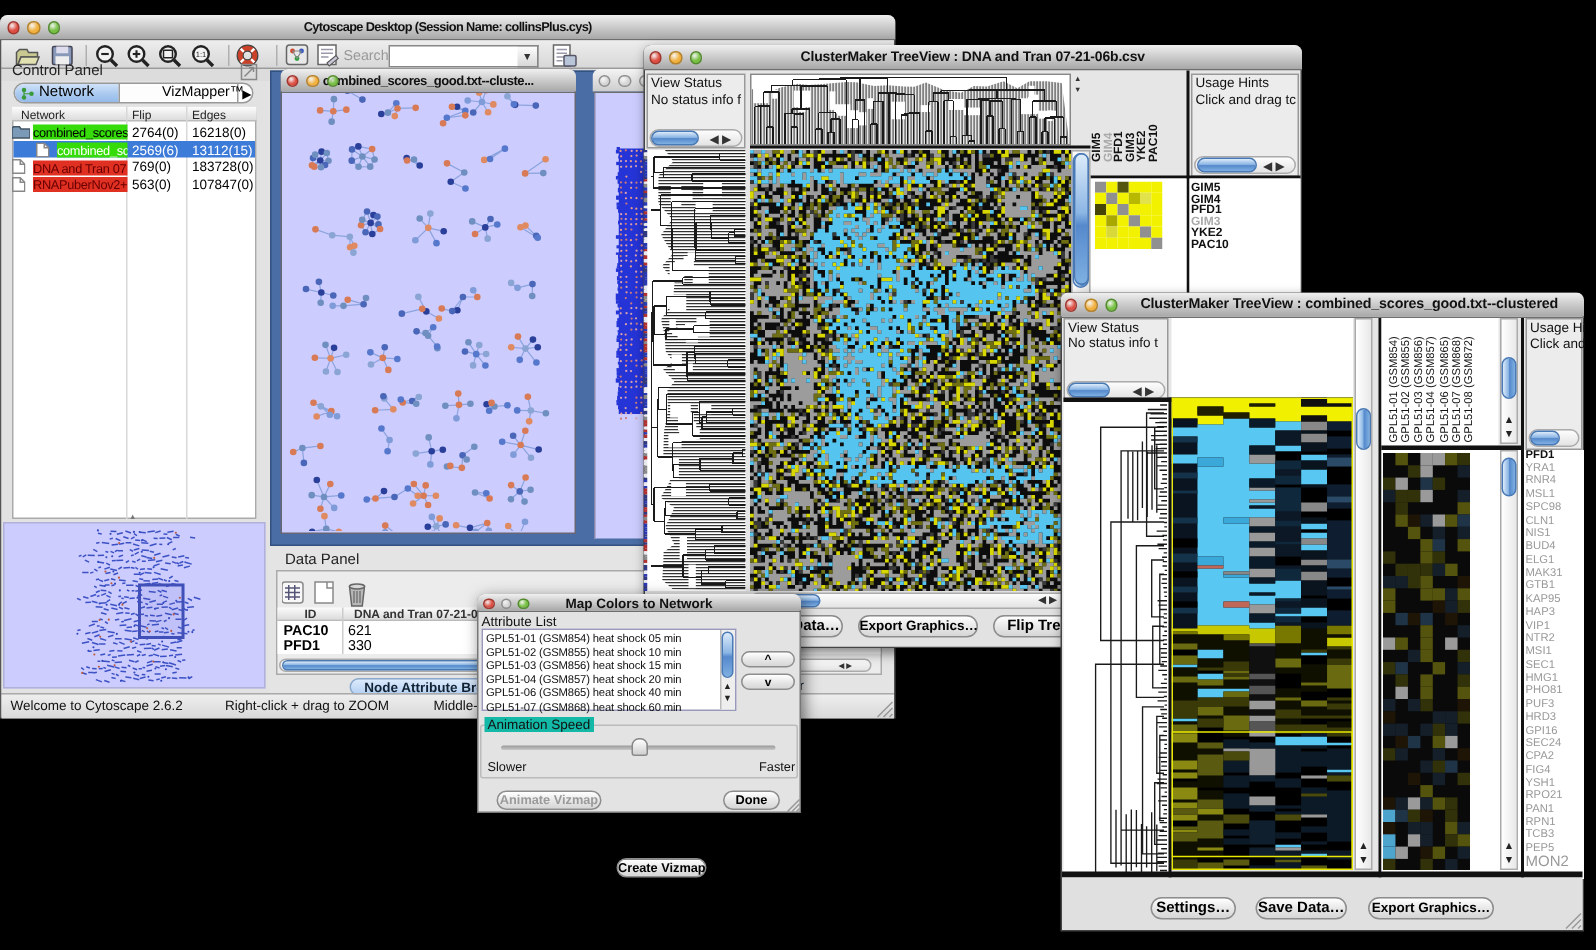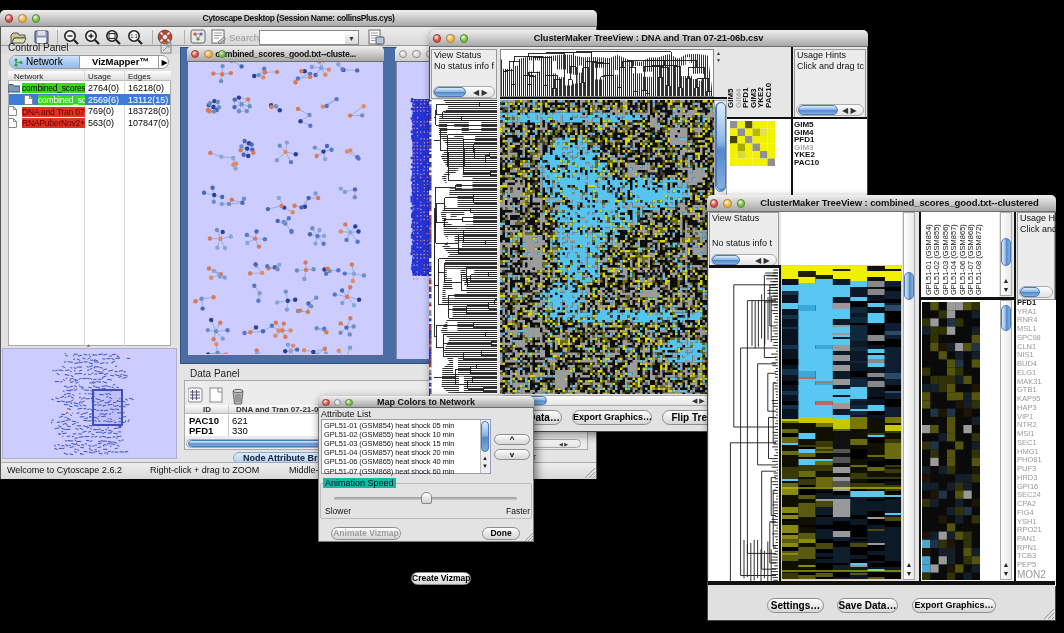--- a/index.html
+++ b/index.html
@@ -81,25 +81,25 @@
       <div style="position:absolute;left:0;top:0;width:70px;height:14px;background:linear-gradient(#cfe2f8,#a8c8ef 50%,#8fb6e8);border-right:1px solid #9a9a9a;"></div>
       <div style="position:absolute;left:148px;top:0;width:12px;height:14px;border-left:1px solid #9a9a9a;font-size:8px;line-height:13px;text-align:center;">▶</div>
     </div>
 <svg style="position:absolute;left:14px;top:58px;" width="9" height="9" viewBox="0 0 9 9">
       <circle cx="2" cy="2" r="1.5" fill="#3a9a3a"></circle>
       <circle cx="2" cy="7" r="1.5" fill="#3a9a3a"></circle>
       <circle cx="7" cy="4.5" r="1.5" fill="#3a9a3a"></circle>
       <path d="M2 2v5M2 4.5h5" stroke="#3a9a3a" stroke-width=".8" fill="none"></path>
     </svg>
 <div style="position:absolute;left:26px;top:57px;font-size:10px;color:#000;white-space:nowrap;line-height:1;">Network</div>
-<div style="position:absolute;left:92px;top:57px;font-size:9.5px;color:#000;white-space:nowrap;line-height:1;font-weight:bold;">VizMapper™</div>
+<div style="position:absolute;left:108px;top:57px;font-size:9.5px;color:#000;white-space:nowrap;line-height:1;">VizMapper™</div>
 <div style="position:absolute;left:8px;top:71px;width:163px;height:275px;background:#fff;border:1px solid #aaa;"></div>
 <div style="position:absolute;left:8px;top:71px;width:163px;height:10px;background:linear-gradient(#fdfdfd,#dcdcdc);border-bottom:1px solid #bbb;"></div>
 <div style="position:absolute;left:14px;top:73px;font-size:8px;color:#222;white-space:nowrap;line-height:1;">Network</div>
-<div style="position:absolute;left:88px;top:73px;font-size:8px;color:#222;white-space:nowrap;line-height:1;">Usage</div>
+<div style="position:absolute;left:88px;top:73px;font-size:8px;color:#222;white-space:nowrap;line-height:1;">Flip</div>
 <div style="position:absolute;left:128px;top:73px;font-size:8px;color:#222;white-space:nowrap;line-height:1;">Edges</div>
 <div style="position:absolute;left:84px;top:71px;width:1px;height:275px;background:#d8d8d8;"></div>
 <div style="position:absolute;left:124px;top:71px;width:1px;height:275px;background:#d8d8d8;"></div>
 <div style="position:absolute;left:22px;top:83.2px;width:63px;height:10px;font-size:8.5px;letter-spacing:-0.2px;line-height:10px;color:#000;background:#35dc0a;white-space:nowrap;overflow:hidden;">combined_scores</div>
 <svg style="position:absolute;left:8px;top:84px;" width="12" height="9" viewBox="0 0 12 9">
       <path d="M0 8V1.5L1 .5h4l1 1.5h6V8z" fill="#7a9ab8" stroke="#456"></path>
     </svg>
 <div style="position:absolute;left:88px;top:84px;font-size:9px;color:#000;white-space:nowrap;line-height:1;">2764(0)</div>
 <div style="position:absolute;left:128px;top:84px;font-size:9px;color:#000;white-space:nowrap;line-height:1;">16218(0)</div>
 <div style="position:absolute;left:9px;top:93.7px;width:161px;height:11.5px;background:#3d7bd9;"></div>
@@ -1131,21 +1131,21 @@
 <span style="position:absolute;left:662px;top:410px;width:70px;height:15px;border-radius:7.5px;background:linear-gradient(#ffffff,#e8e8e8 50%,#d6d6d6);border:1px solid #8d8d8d;box-sizing:border-box;font-size:10px;font-weight:bold;color:#000;text-align:center;line-height:13px;white-space:nowrap;">Flip Tree N</span>
 <div class="win" style="left:707px;top:195px;width:349px;height:426px;border:1px solid #444;border-radius:5px 5px 0 0;background:#e6e6e6;box-shadow:2px 3px 8px rgba(0,0,0,.5);"></div>
 <div style="position:absolute;left:707px;top:195px;width:349px;height:17px;background:linear-gradient(#f0f0f0,#cfcfcf 45%,#a8a8a8);border-bottom:1px solid #6e6e6e;border-radius:5px 5px 0 0;box-sizing:border-box;">
       <div style="position:absolute;left:0;right:0;top:50%;transform:translateY(-54%);text-align:center;font-size:9.5px;font-weight:bold;color:#111;letter-spacing:-0.1px;white-space:nowrap;overflow:hidden;"><span style="padding-left:36px">ClusterMaker TreeView : combined_scores_good.txt--clustered</span></div>
     </div>
     <span style="position:absolute;left:709.8px;top:199.3px;width:8.4px;height:8.4px;border-radius:50%;background:radial-gradient(circle at 35% 30%, #ffffffcc 0%, #dd4f43 55%, #dd4f43);border:1px solid #a03830;box-sizing:border-box;"></span>
     <span style="position:absolute;left:723.3px;top:199.3px;width:8.4px;height:8.4px;border-radius:50%;background:radial-gradient(circle at 35% 30%, #ffffffcc 0%, #f2b13f 55%, #f2b13f);border:1px solid #b5832c;box-sizing:border-box;"></span>
     <span style="position:absolute;left:736.8px;top:199.3px;width:8.4px;height:8.4px;border-radius:50%;background:radial-gradient(circle at 35% 30%, #ffffffcc 0%, #77c043 55%, #77c043);border:1px solid #538a2e;box-sizing:border-box;"></span>
 <div style="position:absolute;left:709px;top:212px;width:70px;height:56px;background:#ececec;border:1px solid #999;"></div>
 <div style="position:absolute;left:712px;top:214px;font-size:9px;color:#111;white-space:nowrap;line-height:1;">View Status</div>
-<div style="position:absolute;left:712px;top:239px;font-size:9px;color:#111;white-space:nowrap;line-height:1;">No status info t</div>
+<div style="position:absolute;left:712px;top:224px;font-size:9px;color:#111;white-space:nowrap;line-height:1;">No status info t</div>
 <span style="position:absolute;left:711px;top:254px;width:66px;height:12px;border-radius:6.0px;background:linear-gradient(#fdfdfd,#e3e3e3);border:1px solid #ababab;box-sizing:border-box;"></span>
     <span style="position:absolute;left:712px;top:255px;width:28px;height:10px;border-radius:5.0px;background:linear-gradient(#dcebfa,#8cb6e4 45%,#5589cc 55%,#7fb0e2);border:1px solid #4a7ab5;box-sizing:border-box;"></span>
     <span style="position:absolute;left:755px;top:256px;font-size:8px;line-height:9px;color:#333;">◀&nbsp;▶</span>
 <div style="position:absolute;left:709px;top:268px;width:70px;height:318px;background:#fff;"></div>
 <svg style="position:absolute;left:710px;top:269px;" width="68" height="316" viewBox="0 0 68 316">
       <path d="M68 1h-4.6M68 3.9h-5M68 6.8h-6M68 9.7h-3M68 12.6h-5.1M68 15.5h-6.4M68 18.4h-6.5M68 21.3h-2.5M68 24.2h-5.1M68 27.1h-4.9M68 30h-4.3M68 32.9h-6.8M68 35.8h-4.4M68 38.7h-3.9M68 41.6h-6.7M68 44.5h-5M68 47.4h-3.2M68 50.3h-3.2M68 53.2h-4.2M68 56.1h-1.8M68 59h-4.8M68 61.9h-5.5M68 64.8h-3.8M68 67.7h-6.2M68 70.6h-6.6M68 73.5h-4.6M68 76.4h-5.2M68 79.3h-2.1M68 82.2h-1.8M68 85.1h-6.9M68 88h-3.1M68 90.9h-2.7M68 93.8h-6.4M68 96.7h-5.6M68 99.6h-2.2M68 102.5h-3.3M68 105.4h-2.8M68 108.3h-3M68 111.2h-1.5M68 114.1h-4.4M68 117h-3.2M68 119.9h-3.7M68 122.8h-2.5M68 125.7h-2.1M68 128.6h-1.7M68 131.5h-6.3M68 134.4h-5.6M68 137.3h-4.6M68 140.2h-2.2M68 143.1h-2.3M68 146h-2.2M68 148.9h-3.2M68 151.8h-1.8M68 154.7h-3M68 157.6h-2.6M68 160.5h-2.6M68 163.4h-5.1M68 166.3h-4M68 169.2h-4.1M68 172.1h-3.5M68 175h-4.5M68 177.9h-5.8M68 180.8h-3.2M68 183.7h-1.9M68 186.6h-4.1M68 189.5h-3.6M68 192.4h-5.8M68 195.3h-2.1M68 198.2h-6.3M68 201.1h-1.6M68 204h-4.5M68 206.9h-3.9M68 209.8h-3.2M68 212.7h-6.4M68 215.6h-5.4M68 218.5h-2.4M68 221.4h-4.2M68 224.3h-4.9M68 227.2h-1.7M68 230.1h-2M68 233h-4.8M68 235.9h-5.5M68 238.8h-4M68 241.7h-3.8M68 244.6h-4.3M68 247.5h-2.9M68 250.4h-6.3M68 253.3h-6.8M68 256.2h-4.2M68 259.1h-1.6M68 262h-3.7M68 264.9h-5.9M68 267.8h-3.3M68 270.7h-2.1M68 273.6h-2.5M68 276.5h-5.4M68 279.4h-4.9M68 282.3h-3.1M68 285.2h-4.9M68 288.1h-5.7M68 291h-6.8M68 293.9h-6.1M68 296.8h-3.9M68 299.7h-6M68 302.6h-6.6M68 305.5h-6.3M68 308.4h-5.6M68 311.3h-4.7M68 314.2h-4.3M66 6.3H54.4V88.5H66M66 15.8H59.8V56.9H66M66 94.8H47.6V195.9H66M66 104.3H57.8V142.2H66M66 148.5H58.5V189.6H66M66 202.2H51.7V300.2H66M66 208.6H61.2V246.5H66M66 252.8H59.8V293.9H66M66 31.6H37.4V284.4H66M66 79H30.6V306.5H66M66 113.8H63.2V173.8H66M66 221.2H63.2V278.1H66M66 15.8H23.8V158H66M66 173.8H20.4V312.8H66M68 4h-12.8M68 6.9h-11M68 9.8h-11.8M68 12.7h-7.8M68 15.6h-6.7M68 18.5h-8.2M68 21.4h-10.7M68 24.3h-10.6M68 27.2h-7.6M68 30.1h-7.5M68 33h-13.6M68 35.9h-6.6M34 270.9V309.4M37.4 275.1V308M40.8 273.8V314M44.2 270.7V311.5M47.6 271V309.1M51 280.3V313.8M54.4 281.8V309.3M57.8 272.5V312.6M61.2 280.6V311.8M42 31.7V76.9M45.2 32.2V79.2M48.4 31.3V77.9M51.6 25.4V69.6M54.8 32.2V75.7M58 27.9V70.8M61.2 27.9V72.9" stroke="#1a1a1a" stroke-width="0.9" fill="none"></path>
     </svg>
 <div style="position:absolute;left:781px;top:212px;width:121px;height:53px;background:#fff;"></div>
 <div style="position:absolute;left:709px;top:265px;width:193px;height:3px;background:#111;"></div>
 <div style="position:absolute;left:779px;top:265px;width:2px;height:321px;background:#111;"></div>

